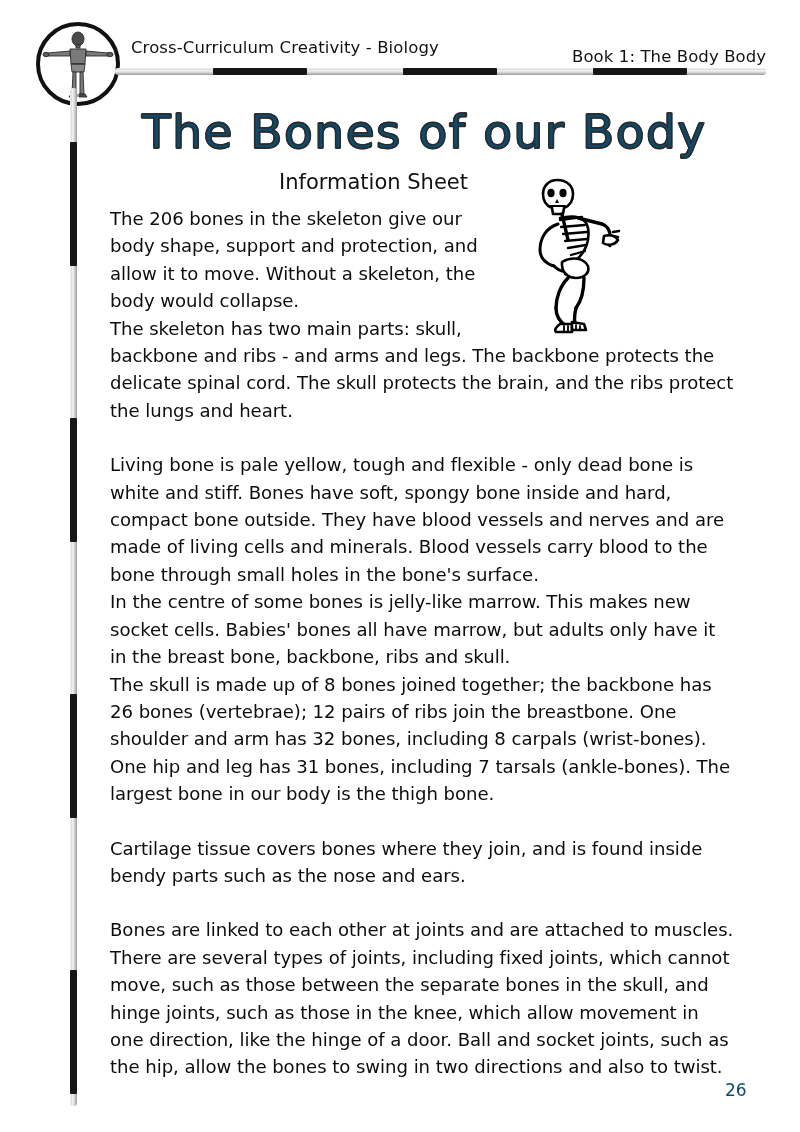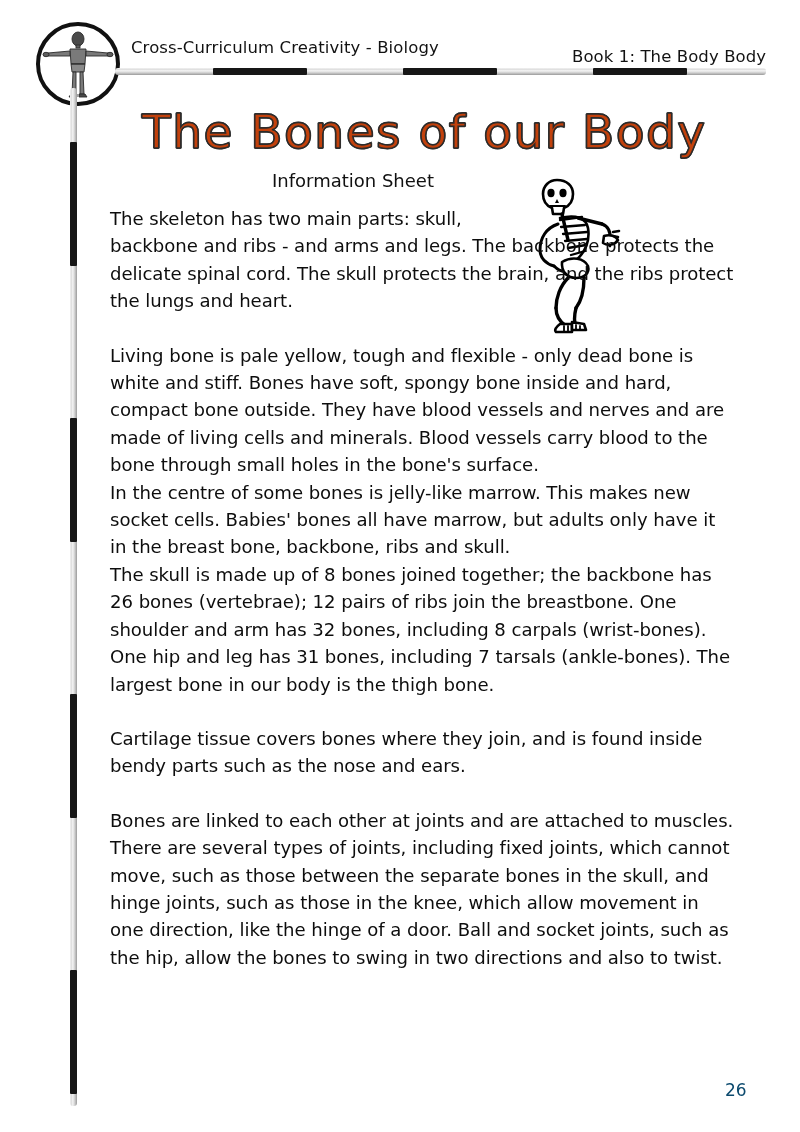--- a/index.html
+++ b/index.html
@@ -90,33 +90,33 @@
   
   #doc-title {
     position: absolute;
     left: 142px; top: 108px;
     width: 500px;
     font-family: "DejaVu Sans", sans-serif;
     font-size: 47px;
     font-weight: 400;
     letter-spacing: 1.5px;
     line-height: 1;
-    color: #c2410c;
+    color: #0c4a6e;
     -webkit-text-stroke: 1.4px #2b2b2b;
     text-shadow:
       -1px 0 0 #3a3a3a, 1px 0 0 #3a3a3a,
       0 -1px 0 #3a3a3a, 0 1px 0 #3a3a3a;
     white-space: nowrap;
   }
 
   #doc-subtitle {
     position: absolute;
-    left: 272px; top: 170px;
-    font-family: "DejaVu Sans", sans-serif;
-    font-size: 18px;
+    left: 279px; top: 170px;
+    font-family: "DejaVu Sans", sans-serif;
+    font-size: 21px;
     color: #111111;
     white-space: nowrap;
   }
 
   
   #skeleton-art {
     position: absolute;
     left: 516px; top: 166px;
     width: 148px; height: 170px;
   }
@@ -258,20 +258,21 @@
         <path d="M44 158 c-4 3 -6 6 -4 8 l16 0 l0 -8 z"></path>
         <path d="M56 156 l12 2 l2 6 l-14 0 z"></path>
 
         <path d="M48 160 l0 5 M52 160 l0 5 M60 159 l0 5 M64 160 l0 4" stroke-width="1.8"></path>
       </g>
     </svg>
   </div>
 
   <div id="content">
 
+    <p class="para" id="para-intro-narrow">The 206 bones in the skeleton give our body shape, support and protection, and allow it to move. Without a skeleton, the body would collapse.</p>
 
     <p class="para" id="para-intro-narrow-2">The skeleton has two main parts: skull,</p>
 
     <p class="para" id="para-intro-wide">backbone and ribs - and arms and legs. The backbone protects the delicate spinal cord. The skull protects the brain, and the ribs protect the lungs and heart.</p>
 
     <div class="gap"></div>
 
     <p class="para">Living bone is pale yellow, tough and flexible - only dead bone is white and stiff. Bones have soft, spongy bone inside and hard, compact bone outside. They have blood vessels and nerves and are made of living cells and minerals. Blood vessels carry blood to the bone through small holes in the bone's surface.</p>
 
     <p class="para">In the centre of some bones is jelly-like marrow.  This makes new socket cells. Babies' bones all have marrow, but adults only have it in the breast bone, backbone, ribs and skull.</p>

